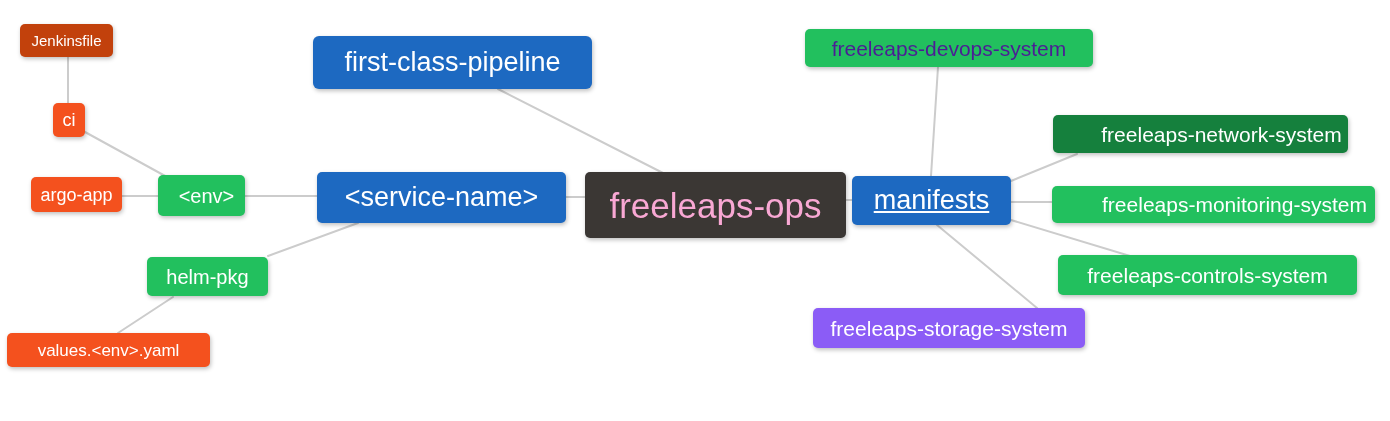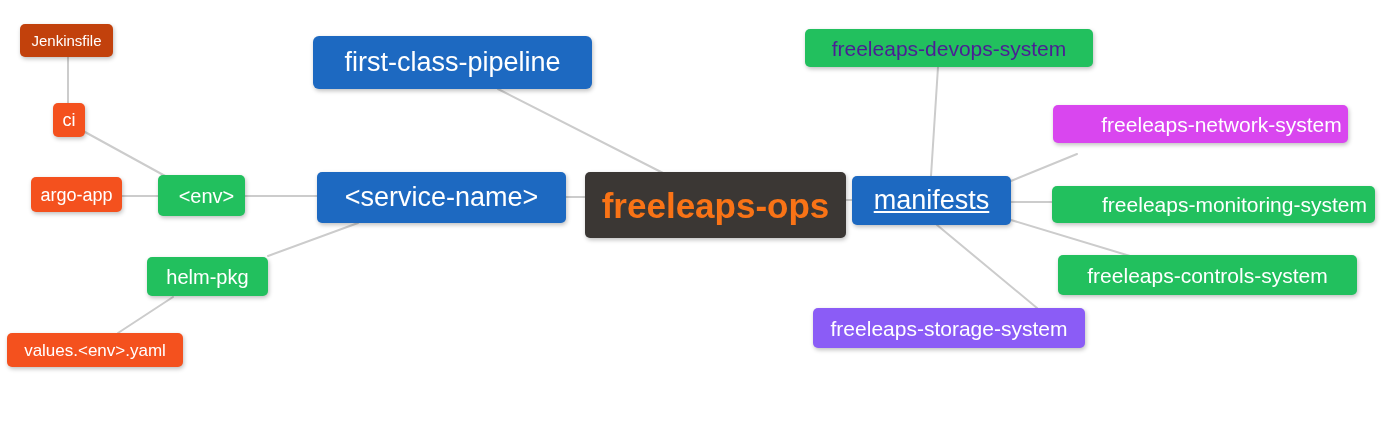--- a/index.html
+++ b/index.html
@@ -49,28 +49,28 @@
       <line x1="268" y1="256" x2="358" y2="223" stroke="#cccccc" stroke-width="2" stroke-linecap="round"></line>
       <line x1="566" y1="197" x2="585" y2="197" stroke="#cccccc" stroke-width="2" stroke-linecap="round"></line>
       <line x1="498" y1="89" x2="663" y2="173" stroke="#cccccc" stroke-width="2" stroke-linecap="round"></line>
       <line x1="846" y1="200" x2="852" y2="200" stroke="#cccccc" stroke-width="2" stroke-linecap="round"></line>
       <line x1="931" y1="176" x2="938" y2="67" stroke="#cccccc" stroke-width="2" stroke-linecap="round"></line>
       <line x1="1011" y1="181" x2="1077" y2="154" stroke="#cccccc" stroke-width="2" stroke-linecap="round"></line>
       <line x1="1011" y1="202" x2="1052" y2="202" stroke="#cccccc" stroke-width="2" stroke-linecap="round"></line>
       <line x1="1011" y1="220" x2="1130" y2="256" stroke="#cccccc" stroke-width="2" stroke-linecap="round"></line>
       <line x1="937" y1="225" x2="1037" y2="308" stroke="#cccccc" stroke-width="2" stroke-linecap="round"></line>
     </svg>
-<div class="node" style="left: 585px; top: 172px; width: 261px; height: 66px; font-size: 35px; background: rgb(59, 55, 52); color: #f97316; font-weight: bold;">freeleaps-ops</div>
+<div class="node" style="left: 585px; top: 172px; width: 261px; height: 66px; font-size: 35px; background: rgb(59, 55, 52); color: #f9a8d4;">freeleaps-ops</div>
     <div class="node" style="left: 313px; top: 36px; width: 279px; height: 53px; font-size: 27px; background: rgb(29, 105, 193); color: rgb(255, 255, 255); border-radius: 6px;">first-class-pipeline</div>
     <div class="node" style="left: 317px; top: 172px; width: 249px; height: 51px; font-size: 27px; background: rgb(29, 105, 193); color: rgb(255, 255, 255);">&lt;service-name&gt;</div>
     <div class="node" style="left: 852px; top: 176px; width: 159px; height: 49px; font-size: 27px; background: rgb(29, 105, 193); color: rgb(255, 255, 255); text-decoration: underline;">manifests</div>
     <div class="node" style="left: 158px; top: 175px; width: 87px; height: 41px; font-size: 20px; background: rgb(34, 192, 94); color: rgb(255, 255, 255); padding-left: 10px;">&lt;env&gt;</div>
     <div class="node" style="left: 147px; top: 257px; width: 121px; height: 39px; font-size: 20px; background: rgb(34, 192, 94); color: rgb(255, 255, 255);">helm-pkg</div>
     <div class="node" style="left: 53px; top: 103px; width: 32px; height: 34px; font-size: 18px; background: rgb(244, 81, 30); color: rgb(255, 255, 255);">ci</div>
     <div class="node" style="left: 31px; top: 177px; width: 91px; height: 35px; font-size: 18px; background: rgb(244, 81, 30); color: rgb(255, 255, 255);">argo-app</div>
-    <div class="node" style="left: 7px; top: 333px; width: 176px; height: 34px; font-size: 17px; background: rgb(244, 81, 30); color: rgb(255, 255, 255);">values.&lt;env&gt;.yaml</div>
+    <div class="node" style="left: 7px; top: 333px; width: 203px; height: 34px; font-size: 17px; background: rgb(244, 81, 30); color: rgb(255, 255, 255);">values.&lt;env&gt;.yaml</div>
     <div class="node" style="left: 20px; top: 24px; width: 93px; height: 33px; font-size: 15px; background: #c2410c; color: rgb(255, 255, 255);">Jenkinsfile</div>
     <div class="node" style="left: 797px; top: 29px; width: 288px; height: 38px; font-size: 21px; background: rgb(34, 192, 94); color: #4c1d95; margin-left: 8px;">freeleaps-devops-system</div>
-    <div class="node" style="left: 1053px; top: 105px; width: 295px; height: 38px; font-size: 21px; background: #d946ef; color: rgb(255, 255, 255); padding-left: 42px;">freeleaps-network-system</div>
+    <div class="node" style="left: 1053px; top: 115px; width: 295px; height: 38px; font-size: 21px; background: #15803d; color: rgb(255, 255, 255); padding-left: 42px;">freeleaps-network-system</div>
     <div class="node" style="left: 1052px; top: 186px; width: 323px; height: 37px; font-size: 21px; background: rgb(34, 192, 94); color: rgb(255, 255, 255); padding-left: 42px;">freeleaps-monitoring-system</div>
     <div class="node" style="left: 1058px; top: 255px; width: 299px; height: 40px; font-size: 21px; background: rgb(34, 192, 94); color: rgb(255, 255, 255);">freeleaps-controls-system</div>
     <div class="node" style="left: 813px; top: 308px; width: 272px; height: 40px; font-size: 21px; background: #8b5cf6; color: rgb(255, 255, 255);">freeleaps-storage-system</div>
   </div>
 
 </body></html>

